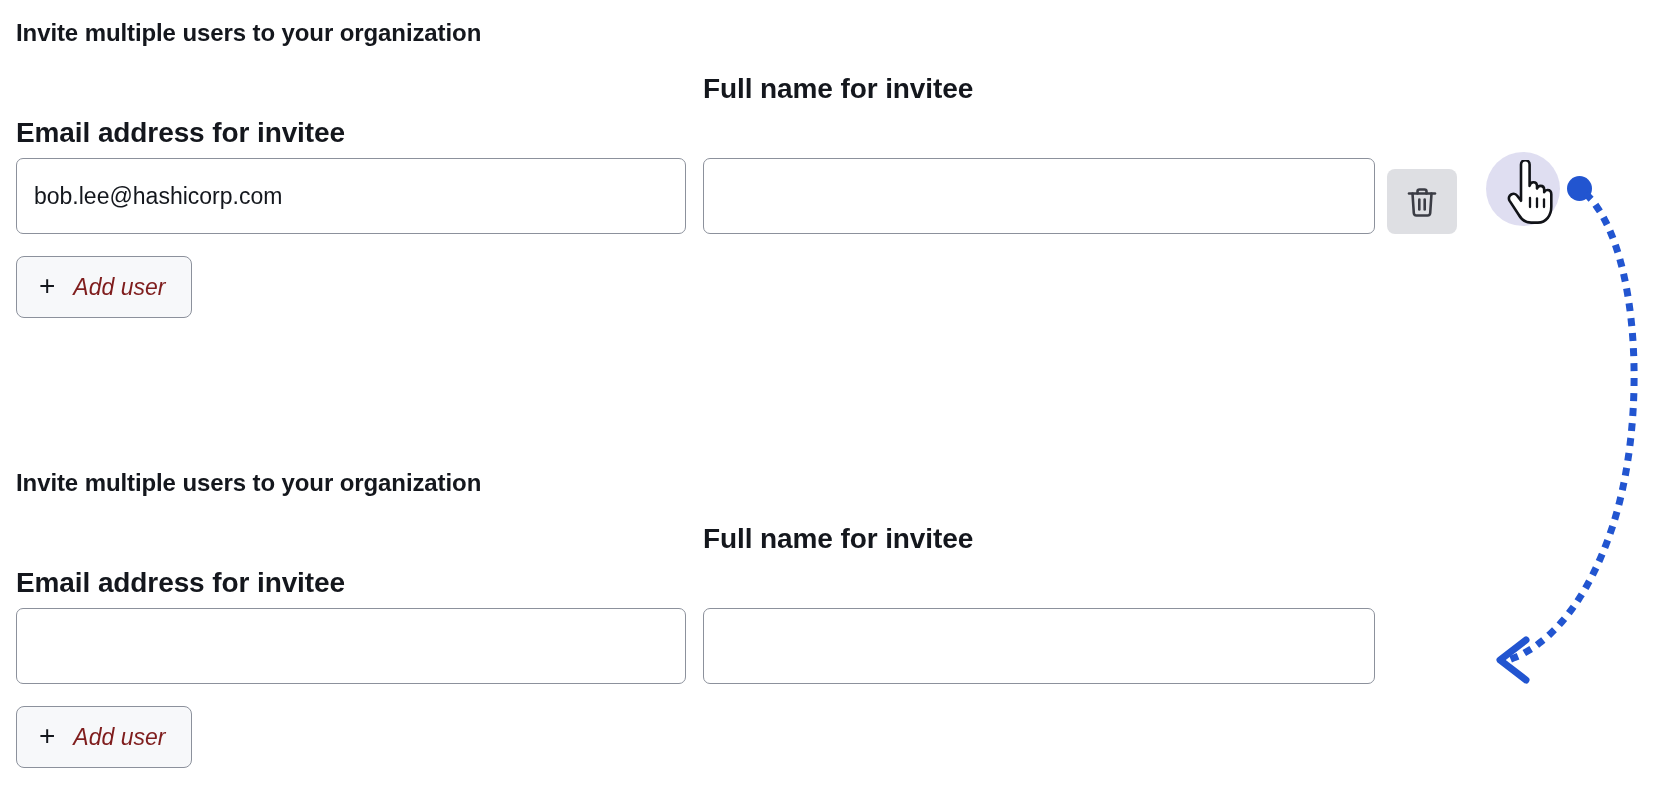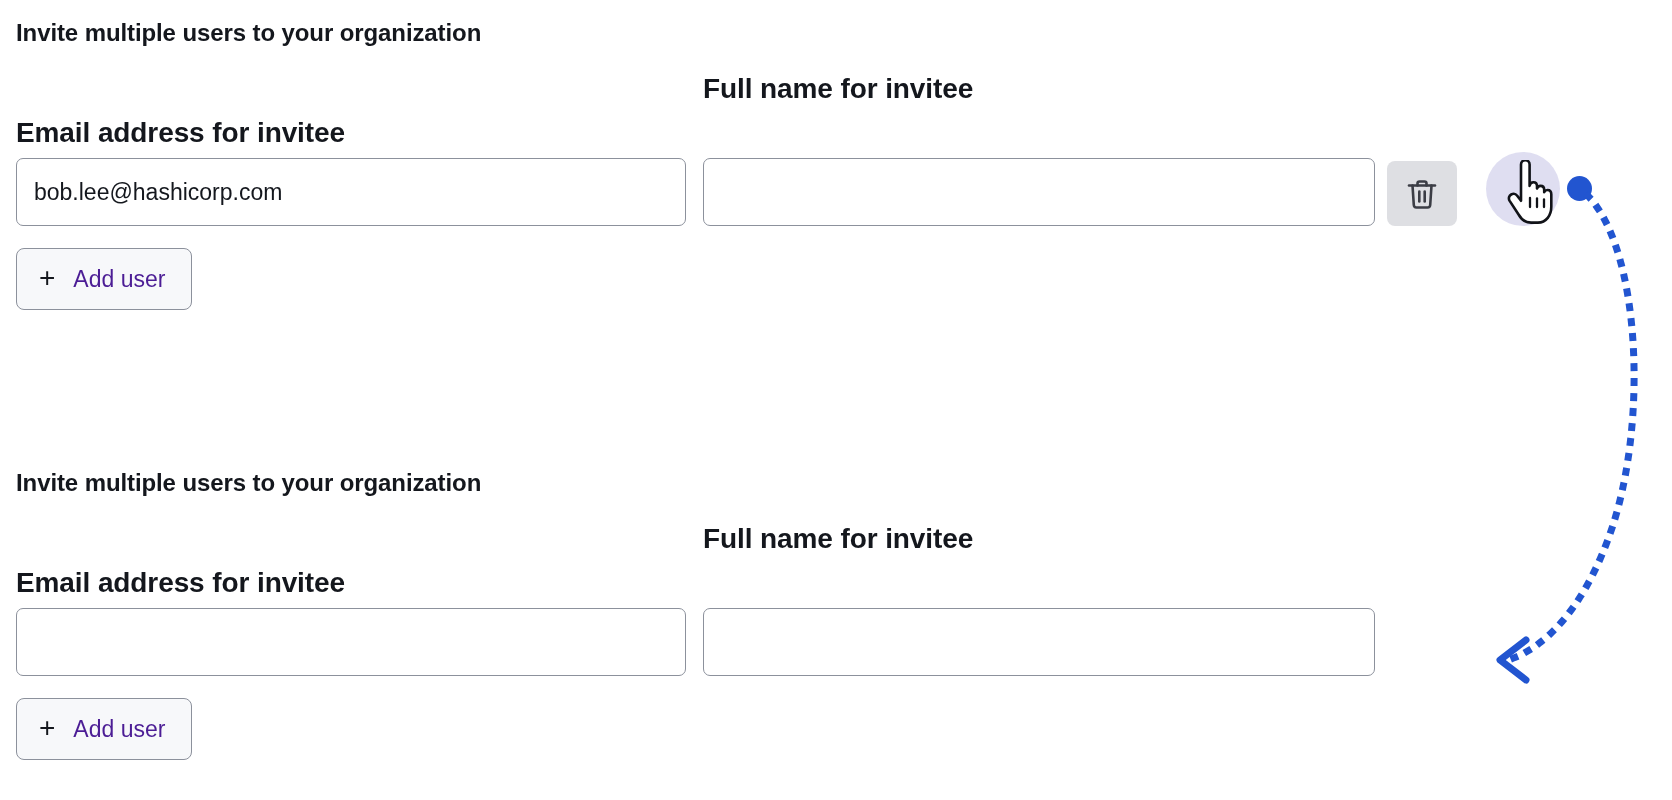--- a/index.html
+++ b/index.html
@@ -57,21 +57,21 @@
     font-size: 28px;
     font-weight: bold;
     color: #14171d;
     line-height: 26px;
     letter-spacing: -0.1px;
     margin-bottom: 12px;
     white-space: nowrap;
   }
 
   .text-input {
-    height: 68px;
+    height: 76px;
     width: 100%;
     border: 1.5px solid #8c919c;
     border-radius: 7px;
     background: #ffffff;
     font-family: "Liberation Sans", sans-serif;
     font-size: 23px;
     color: #14171d;
     padding: 0 17px;
     outline: none;
     line-height: 60px;
@@ -111,22 +111,23 @@
   .add-user-button .plus-icon {
     font-size: 28px;
     line-height: 1;
     color: #14171d;
     font-weight: normal;
     display: block;
     margin-top: -2px;
   }
   .add-user-button .add-user-label {
     font-size: 23px;
-    color: #4c1d95;
+    color: #7f1d1d;
     line-height: 1;
+    font-style: italic;
   }
 
   
   .annotation-layer {
     position: absolute;
     inset: 0;
     pointer-events: none;
   }
 
   .cursor-halo {

